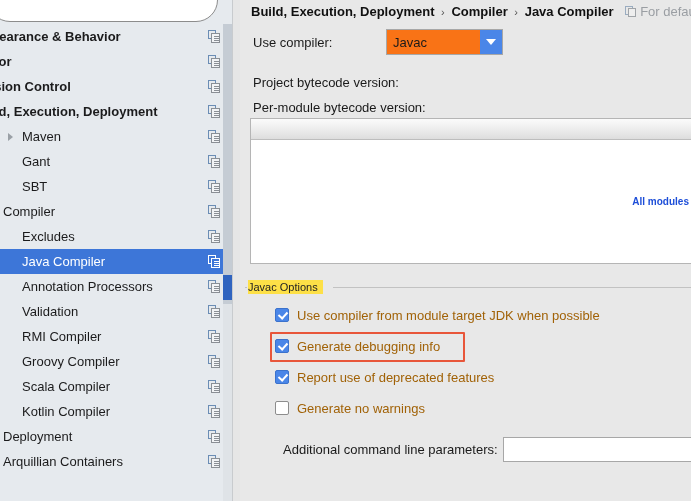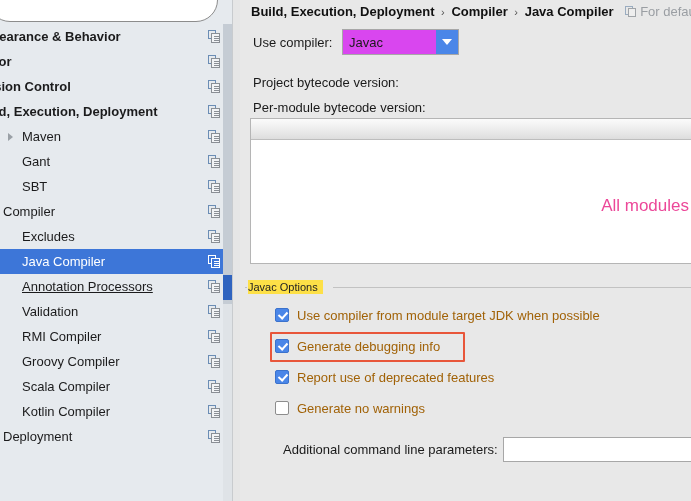--- a/index.html
+++ b/index.html
@@ -214,25 +214,26 @@
     position: absolute;
     font-size: 13px;
     color: #1a1a1a;
     white-space: nowrap;
     line-height: 16px;
   }
 
   .combo {
     position: absolute;
     box-sizing: border-box;
-    background: #d946ef;
+    background: #f97316;
     border: 1px solid #a7a7a7;
     display: flex;
     align-items: center;
     cursor: default;
+    margin-left: 44px;
   }
   .combo .val {
     flex: 1;
     padding-left: 6px;
     font-size: 13px;
     color: #1a1a1a;
     white-space: nowrap;
     overflow: hidden;
   }
   .combo .arrow-btn {
@@ -270,23 +271,24 @@
   }
   .module-table .tbody {
     position: relative;
     height: 124px;
     background: #ffffff;
   }
   .all-modules {
     position: absolute;
     right: 12px;
     top: 56px;
-    font-size: 17px;
-    color: #ec4899;
-    white-space: nowrap;
+    font-size: 10px;
+    color: #1d4ed8;
+    white-space: nowrap;
+    font-weight: bold;
   }
 
   
   .group {
     position: absolute;
     left: 5px;
     top: 280px;
     width: 446px;
     height: 221px;
   }
@@ -493,21 +495,21 @@
         <div class="side-row selected">
           <span class="side-label" style="left: 22px;">Java Compiler</span>
           <span class="copy-ico">
             <span class="back"></span>
             <span class="front">
               <i></i>
             </span>
           </span>
         </div>
         <div class="side-row">
-          <span class="side-label" style="left: 22px; text-decoration: underline;">Annotation Processors</span>
+          <span class="side-label" style="left: 22px;">Annotation Processors</span>
           <span class="copy-ico">
             <span class="back"></span>
             <span class="front">
               <i></i>
             </span>
           </span>
         </div>
         <div class="side-row">
           <span class="side-label" style="left: 22px;">Validation</span>
           <span class="copy-ico">
@@ -548,20 +550,29 @@
           <span class="side-label" style="left: 22px;">Kotlin Compiler</span>
           <span class="copy-ico">
             <span class="back"></span>
             <span class="front">
               <i></i>
             </span>
           </span>
         </div>
         <div class="side-row">
           <span class="side-label" style="left: 3px;">Deployment</span>
+          <span class="copy-ico">
+            <span class="back"></span>
+            <span class="front">
+              <i></i>
+            </span>
+          </span>
+        </div>
+        <div class="side-row">
+          <span class="side-label" style="left: 3px;">Arquillian Containers</span>
           <span class="copy-ico">
             <span class="back"></span>
             <span class="front">
               <i></i>
             </span>
           </span>
         </div>
       </div>
 
     <div class="sb-track"></div>

